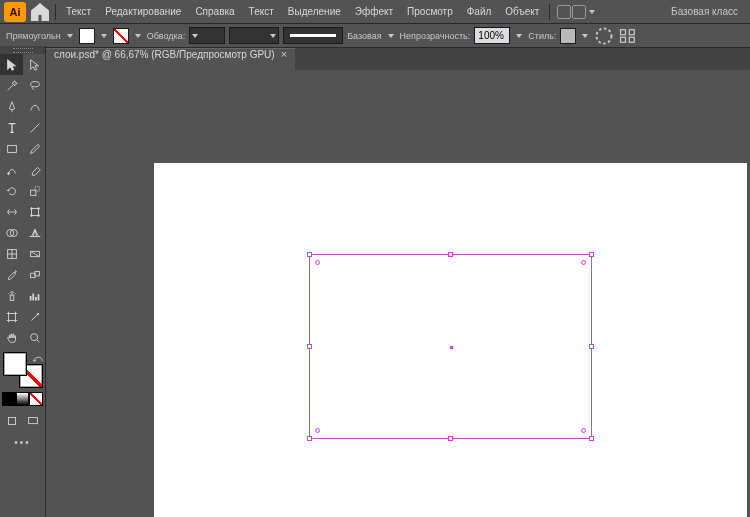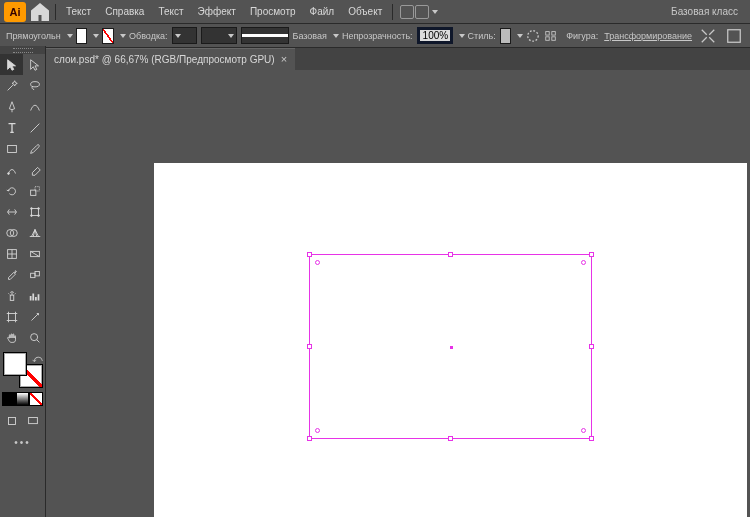--- a/index.html
+++ b/index.html
@@ -15,26 +15,26 @@
 .ctrlbar{height:24px;background:#535353;display:flex;align-items:center;padding:0 6px;gap:4px;border-bottom:1px solid #2a2a2a}
 .lbl{color:#c8c8c8;font-size:9px;white-space:nowrap}
 .swatch{width:16px;height:16px;border:1px solid #1a1a1a;display:inline-block}
 .nofill{background:#fff;position:relative}
 .nofill::after{content:"";position:absolute;inset:0;background:linear-gradient(to top right,transparent 45%,red 45%,red 55%,transparent 55%)}
 .dd{width:10px;height:10px;position:relative}
 .dd::after{content:"";position:absolute;left:2px;top:3px;border-left:3px solid transparent;border-right:3px solid transparent;border-top:4px solid #c8c8c8}
 .numfield{width:36px;height:17px;background:#333;border:1px solid #1a1a1a;display:flex;align-items:center}
 .stroke-prev{width:60px;height:17px;background:#333;border:1px solid #1a1a1a;display:flex;align-items:center;justify-content:center}
 .stroke-line{width:46px;height:3px;background:#fff}
-.opfield{width:36px;height:17px;background:#ddd;border:3px solid #0f172a;color:#000;display:flex;align-items:center;padding:0 3px}
+.opfield{width:36px;height:17px;background:#ddd;border:1px solid #0f172a;color:#000;display:flex;align-items:center;padding:0 3px}
 .icbtn{width:20px;height:20px;display:flex;align-items:center;justify-content:center;color:#c8c8c8}
 .ctrl-spacer{flex:1}
 .ctrl-right{display:flex;align-items:center;gap:6px}
 .tabbar{height:22px;background:#434343;display:flex;align-items:flex-end;padding-left:46px}
-.filetab{height:22px;background:#535353;padding:0 8px;display:flex;align-items:center;gap:6px;color:#d8d8d8;font-size:9px;border-top:1px solid #666}
+.filetab{height:22px;background:#535353;padding:0 8px;display:flex;align-items:flex-start;gap:6px;color:#d8d8d8;font-size:9px;border-top:1px solid #666}
 .closex{color:#c8c8c8;font-size:11px;line-height:1}
 .workarea{position:absolute;left:46px;top:70px;right:0;bottom:0;background:#535353}
 .canvas{position:absolute;left:108px;top:93px;width:593px;height:386px;background:#fff}
 .sel{position:absolute;left:155px;top:91px;width:283px;height:185px;border:1px solid #e733e7}
 .hnd{position:absolute;width:5px;height:5px;border:1px solid #e733e7;background:#fff}
 .hnd.tl{left:-3px;top:-3px}.hnd.tr{right:-3px;top:-3px}.hnd.bl{left:-3px;bottom:-3px}.hnd.br{right:-3px;bottom:-3px}
 .hnd.tc{left:50%;top:-3px;margin-left:-3px}.hnd.bc{left:50%;bottom:-3px;margin-left:-3px}
 .hnd.ml{left:-3px;top:50%;margin-top:-3px}.hnd.mr{right:-3px;top:50%;margin-top:-3px}
 .ctr{position:absolute;left:50%;top:50%;width:3px;height:3px;margin:-1px 0 0 -1px;background:#e733e7}
 .crn{position:absolute;width:5px;height:5px;border:1px solid #e733e7;border-radius:50%;background:#fff}
@@ -63,22 +63,24 @@
 
 <div class="menubar">
   <div class="logo">Ai</div>
   <div class="home-ic">
       <svg viewBox="0 0 16 16">
         <path d="M8 2l6 5v7H9v-4H7v4H2V7z" fill="#d8d8d8"></path>
       </svg>
     </div>
   <div class="menu-sep"></div>
   <div class="menu-item">Текст</div>
+  <div class="menu-item">Редактирование</div>
   <div class="menu-item">Справка</div>
   <div class="menu-item">Текст</div>
+  <div class="menu-item">Выделение</div>
   <div class="menu-item">Эффект</div>
   <div class="menu-item">Просмотр</div>
   <div class="menu-item">Файл</div>
   <div class="menu-item">Объект</div>
   <div class="menu-sep"></div>
   <div class="win-btns">
       <div class="win-btn"></div>
       <div class="win-btn"></div>
       <div class="dd"></div>
     </div>
@@ -117,34 +119,20 @@
     </div>
   <div class="icbtn">
       <svg viewBox="0 0 16 16">
         <rect x="2" y="3" width="4" height="4" fill="none" stroke="#c8c8c8"></rect>
         <rect x="9" y="3" width="4" height="4" fill="none" stroke="#c8c8c8"></rect>
         <rect x="2" y="9" width="4" height="4" fill="none" stroke="#c8c8c8"></rect>
         <rect x="9" y="9" width="4" height="4" fill="none" stroke="#c8c8c8"></rect>
       </svg>
     </div>
   <div class="ctrl-spacer"></div>
-  <div class="ctrl-right">
-    <span class="lbl">Фигура:</span>
-    <span class="lbl" style="text-decoration:underline">Трансформирование</span>
-    <div class="icbtn">
-        <svg viewBox="0 0 16 16">
-          <path d="M3 3l4 4M13 3l-4 4M3 13l4-4M13 13l-4-4" stroke="#c8c8c8" fill="none"></path>
-        </svg>
-      </div>
-    <div class="icbtn">
-        <svg viewBox="0 0 16 16">
-          <rect x="3" y="3" width="10" height="10" fill="none" stroke="#c8c8c8"></rect>
-        </svg>
-      </div>
-  </div>
 </div>
 
 <div class="toolbox">
   <div class="tl-handle"></div>
   <div class="tgrid">
     <div class="tool sel-t">
         <svg viewBox="0 0 16 16">
           <path d="M3 2l0 11 3-3 2 4 2-1-2-4 4 0z" fill="#d8d8d8"></path>
         </svg>
       </div>

